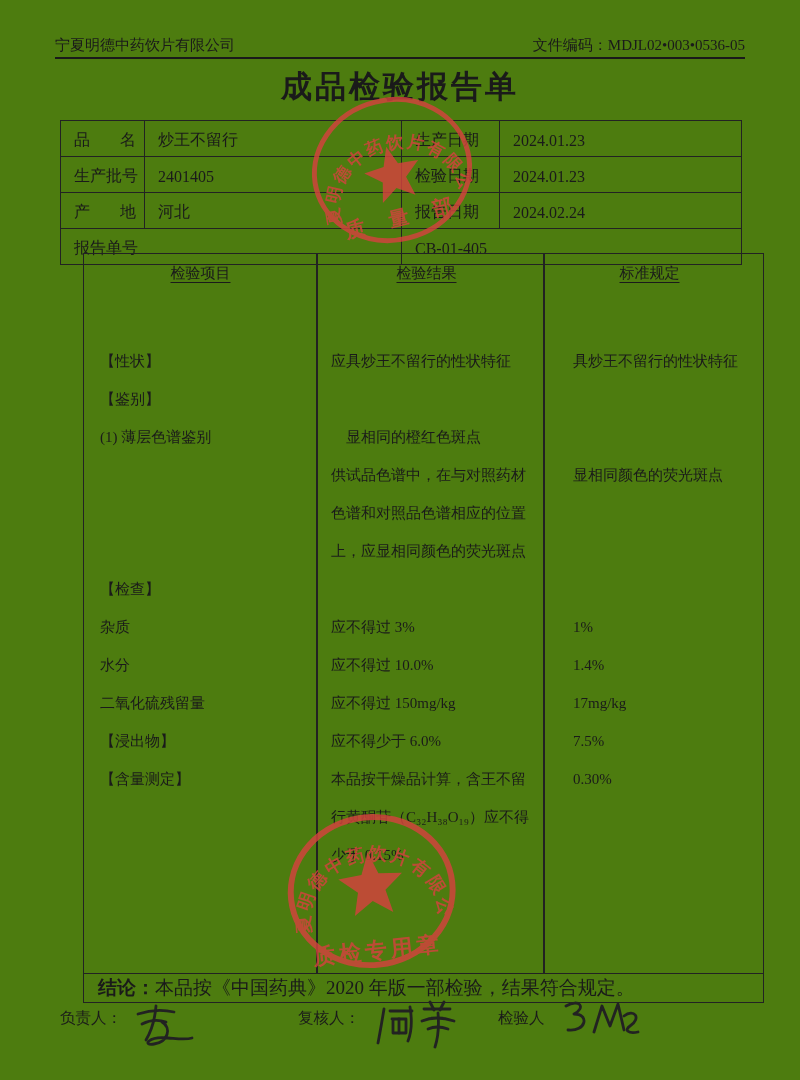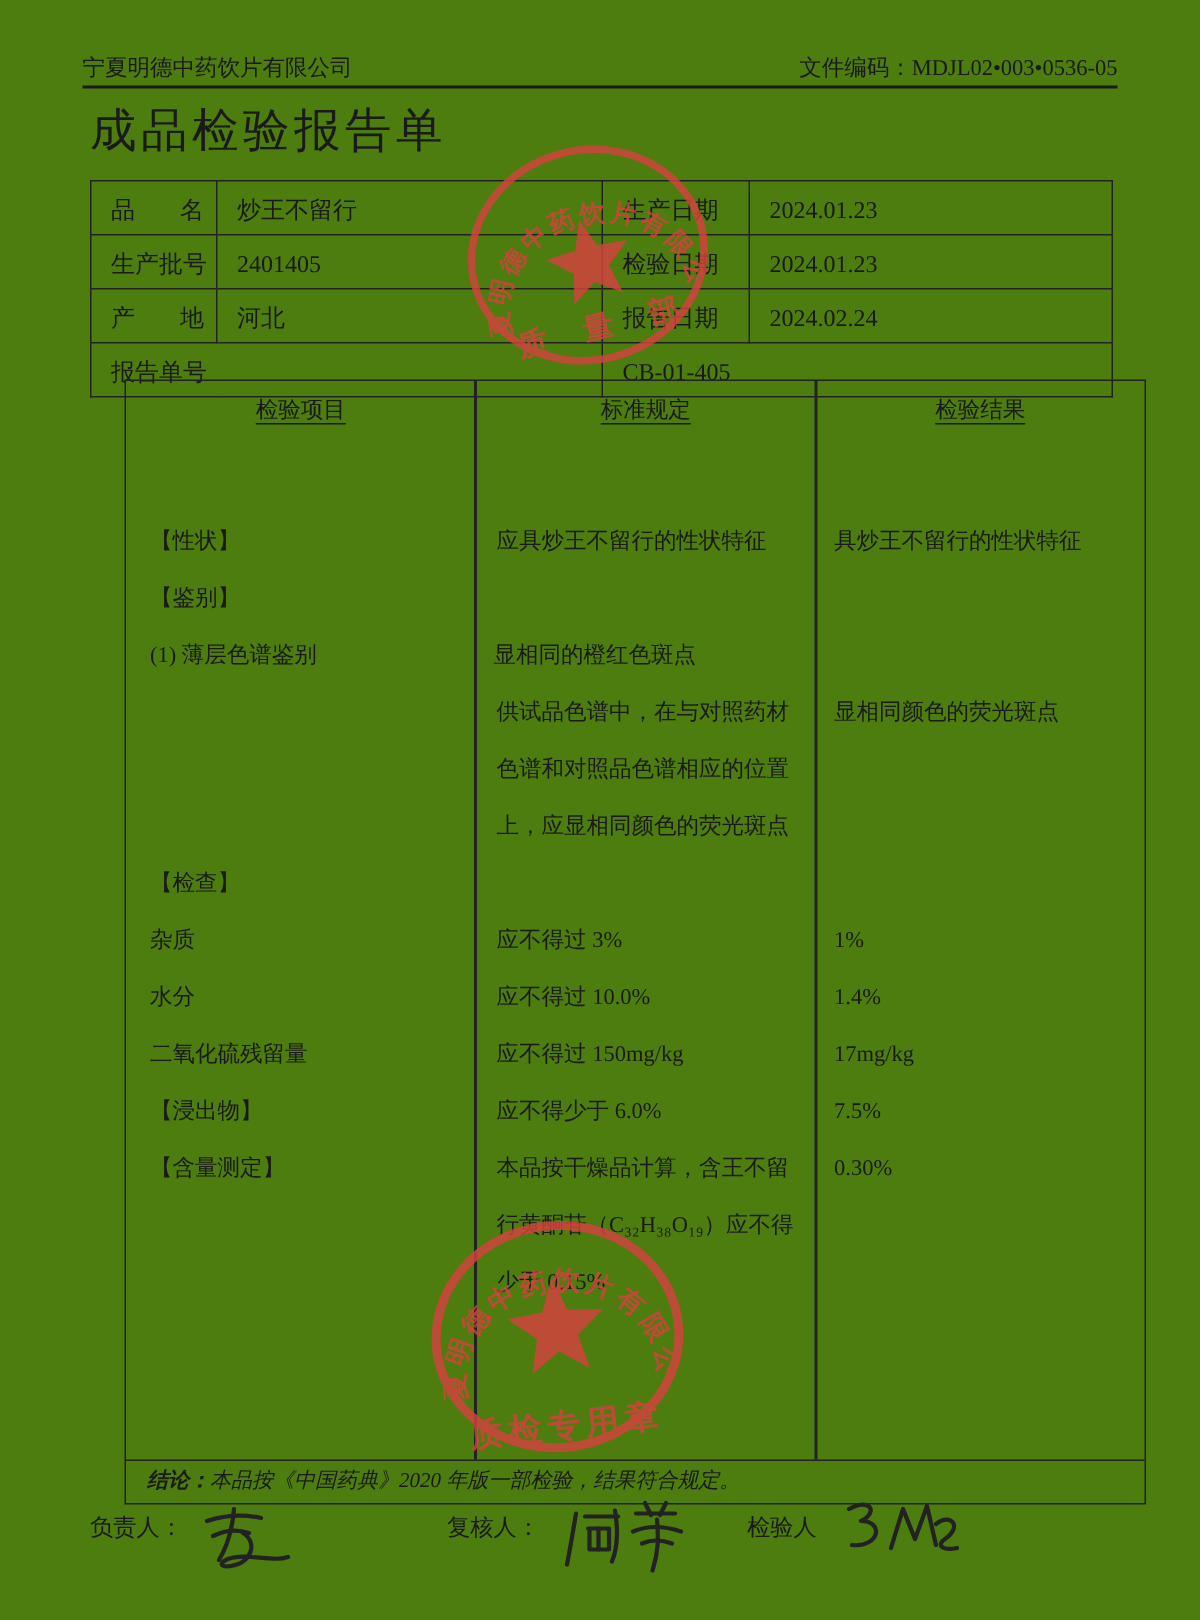--- a/index.html
+++ b/index.html
@@ -4,44 +4,44 @@
 <style>
   html,body{margin:0;padding:0;background:#ffffff;}
   .page{
     position:relative;width:800px;height:1080px;background:#4d7c0f;overflow:hidden;
     font-family:"Liberation Serif","DejaVu Serif",serif;color:#1a1a1a;
   }
   
   .hdr{position:absolute;left:55px;top:36px;width:690px;display:flex;justify-content:space-between;
        font-size:15px;}
   .hdr-rule{position:absolute;left:55px;top:57px;width:690px;height:2px;background:#1a1a1a;}
-  .doc-title{position:absolute;left:60px;top:66px;width:680px;text-align:left;
-       font-size:31px;font-weight:400;letter-spacing:3px;}
+  .doc-title{position:absolute;left:60px;top:66px;width:680px;text-align:center;
+       font-size:31px;font-weight:700;letter-spacing:3px;}
   
   .info-table{position:absolute;left:60px;top:120px;width:681px;border-collapse:collapse;
        table-layout:fixed;font-size:16px;}
   .info-table td{border:1.5px solid #222;height:31px;padding:4px 0 0 13px;vertical-align:middle;}
   .jlabel{display:inline-block;width:62px;text-align:justify;text-align-last:justify;}
   
   .report-table{position:absolute;left:60px;top:253px;width:681px;height:750px;
        border:1.5px solid #222;box-sizing:border-box;display:flex;flex-direction:column;font-size:15px;margin-left:23px;}
   .vline{position:absolute;top:0;width:1.5px;background:#222;}
   .vline.v1{left:232px;bottom:29px;}
   .vline.v2{left:459px;bottom:29px;}
   .thead{display:flex;height:46px;box-sizing:border-box;padding-top:10px;}
   .thead .hc{text-align:center;text-decoration:underline;text-underline-offset:4px;}
   .hc1{width:233px;}   .hc2{width:227px;}   .hc3{flex:1;}
   .tbody{flex:1;position:relative;padding-top:42px;box-sizing:border-box;}
   .trow{display:flex;align-items:flex-start;line-height:38px;}
   .cell{box-sizing:border-box;}
   .c1{width:233px;padding-left:16px;}
   .c2{width:227px;padding-left:14px;padding-right:6px;}
-  .c3{flex:1;padding-left:12px;padding-right:4px;}
+  .c3{flex:1;padding-left:29px;padding-right:4px;}
   .conclusion{height:29px;border-top:1.5px solid #222;box-sizing:border-box;line-height:27px;
-       padding-left:14px;font-size:14px;font-style:italic;}
+       padding-left:14px;font-size:19px;}
   .conclusion b{font-weight:700;}
   
   .stamp{position:absolute;pointer-events:none;opacity:.82;}
   .stamp svg text{font-family:"Liberation Serif","DejaVu Serif",serif;font-weight:700;}
   .stamp-top{left:292px;top:78px;transform:rotate(-14deg);}
   .stamp-bottom{left:266px;top:792px;transform:rotate(-6deg);}
   
   .sig-label{position:absolute;font-size:15.5px;}
   .sig{position:absolute;}
   .sig svg path{fill:none;stroke:#222;stroke-width:2.8;stroke-linecap:round;stroke-linejoin:round;}
@@ -90,22 +90,22 @@
       <td colspan="2">CB-01-405</td>
     </tr>
   </tbody>
     </table>
 
   <div class="report-table">
     <div class="vline v1"></div>
     <div class="vline v2"></div>
     <div class="thead">
       <div class="hc hc1">检验项目</div>
+      <div class="hc hc3">检验结果</div>
       <div class="hc hc2">标准规定</div>
-      <div class="hc hc3">检验结果</div>
     </div>
     <div class="tbody">
       <div class="trow">
         <div class="cell c1">【性状】</div>
         <div class="cell c2">应具炒王不留行的性状特征</div>
         <div class="cell c3">具炒王不留行的性状特征</div>
       </div>
       <div class="trow">
         <div class="cell c1">【鉴别】</div>
         <div class="cell c2"></div>

